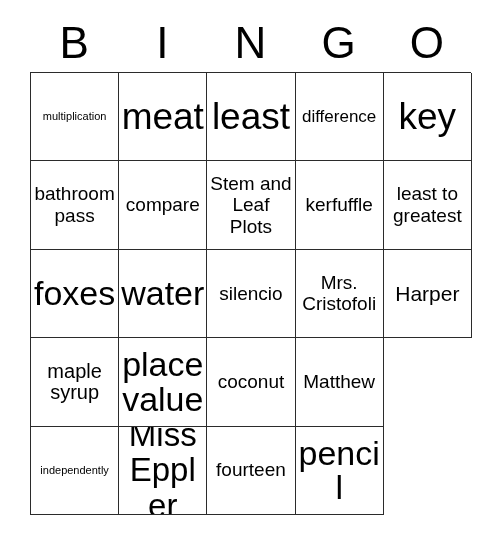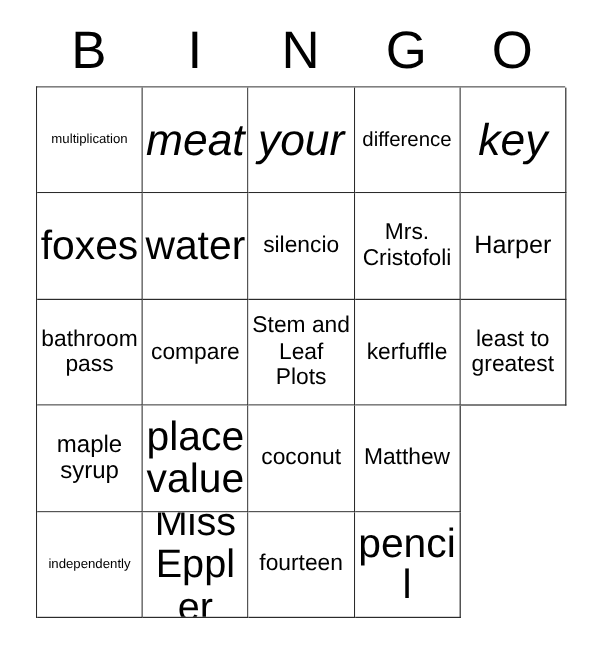--- a/index.html
+++ b/index.html
@@ -70,21 +70,21 @@
     overflow-wrap: break-word;
     hyphens: none;
   }
   .sz-xs  { font-size: 11px;  line-height: 1.15; }
   .sz-s   { font-size: 17px;  line-height: 1.12; }
   .sz-m   { font-size: 19px;  line-height: 1.14; }
   .sz-ml  { font-size: 21px;  line-height: 1.12; }
   .sz-l   { font-size: 33px;  line-height: 1.08; }
   .sz-xl  { font-size: 20px;  line-height: 1.06; }
   .sz-xxl { font-size: 34px;  line-height: 1.02; }
-  .sz-max { font-size: 37px;  line-height: 1.0; font-style: italic; }
+  .sz-max { font-size: 37px;  line-height: 1.0; }
 </style>
 </head>
 <body>
 
 <div class="card">
 
   <div class="header-row">
     <div class="header-letter">B</div>
     <div class="header-letter">I</div>
     <div class="header-letter">N</div>
@@ -95,63 +95,63 @@
   <div class="grid">
 
     <div class="grid-row">
       <div class="cell">
           <span class="cell-text sz-xs">multiplication</span>
         </div>
       <div class="cell">
           <span class="cell-text sz-max">meat</span>
         </div>
       <div class="cell">
-          <span class="cell-text sz-max">your</span>
+          <span class="cell-text sz-max">least</span>
         </div>
       <div class="cell">
           <span class="cell-text sz-s">difference</span>
         </div>
       <div class="cell">
           <span class="cell-text sz-max">key</span>
+        </div>
+    </div>
+
+    <div class="grid-row">
+      <div class="cell">
+          <span class="cell-text sz-m">bathroom pass</span>
+        </div>
+      <div class="cell">
+          <span class="cell-text sz-m">compare</span>
+        </div>
+      <div class="cell">
+          <span class="cell-text sz-m">Stem and Leaf Plots</span>
+        </div>
+      <div class="cell">
+          <span class="cell-text sz-m">kerfuffle</span>
+        </div>
+      <div class="cell">
+          <span class="cell-text sz-m">least to greatest</span>
         </div>
     </div>
 
     <div class="grid-row">
       <div class="cell">
           <span class="cell-text sz-xxl">foxes</span>
         </div>
       <div class="cell">
           <span class="cell-text sz-xxl">water</span>
         </div>
       <div class="cell">
           <span class="cell-text sz-m">silencio</span>
         </div>
       <div class="cell">
           <span class="cell-text sz-m">Mrs. Cristofoli</span>
         </div>
       <div class="cell">
           <span class="cell-text sz-ml">Harper</span>
-        </div>
-    </div>
-
-    <div class="grid-row">
-      <div class="cell">
-          <span class="cell-text sz-m">bathroom pass</span>
-        </div>
-      <div class="cell">
-          <span class="cell-text sz-m">compare</span>
-        </div>
-      <div class="cell">
-          <span class="cell-text sz-m">Stem and Leaf Plots</span>
-        </div>
-      <div class="cell">
-          <span class="cell-text sz-m">kerfuffle</span>
-        </div>
-      <div class="cell">
-          <span class="cell-text sz-m">least to greatest</span>
         </div>
     </div>
 
     <div class="grid-row">
       <div class="cell">
           <span class="cell-text sz-xl">maple syrup</span>
         </div>
       <div class="cell">
           <span class="cell-text sz-xxl">place value</span>
         </div>

